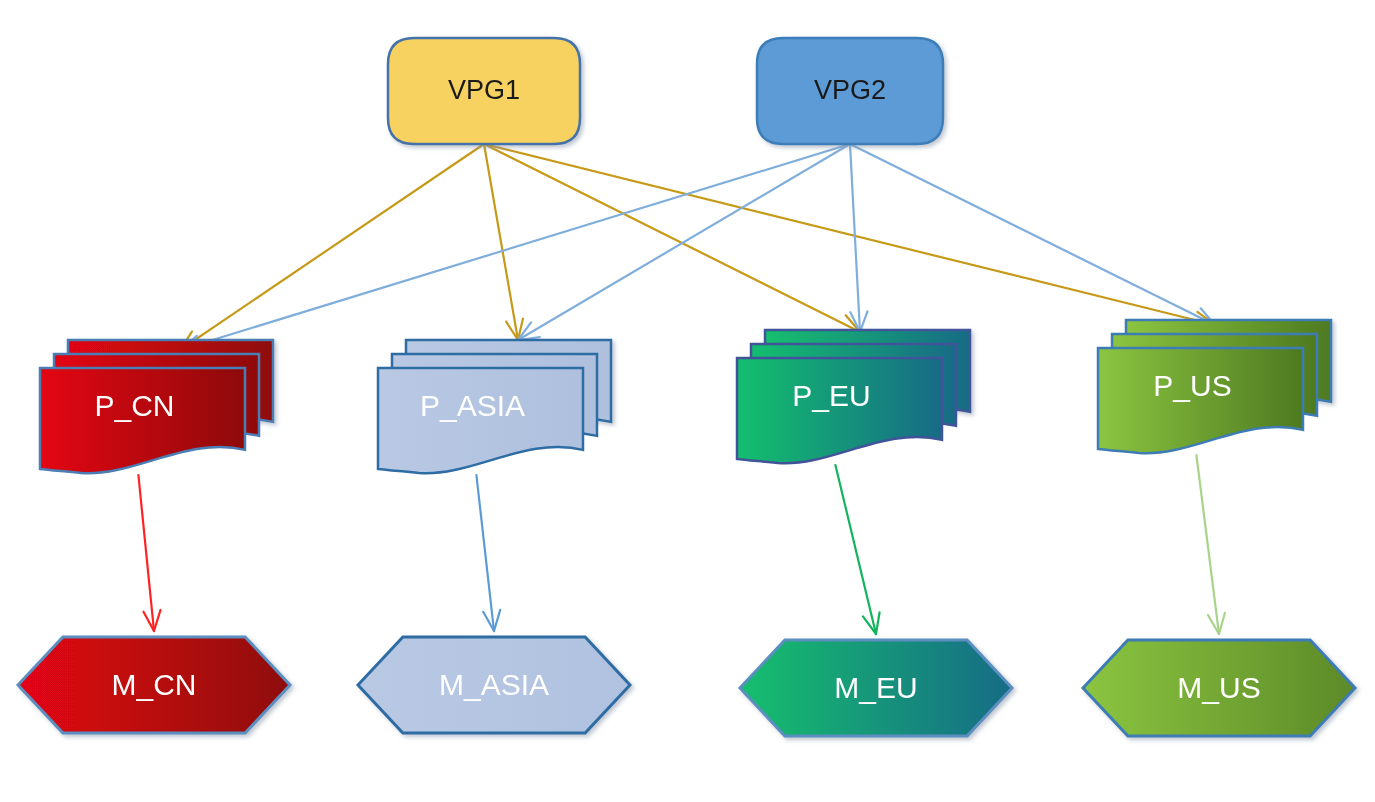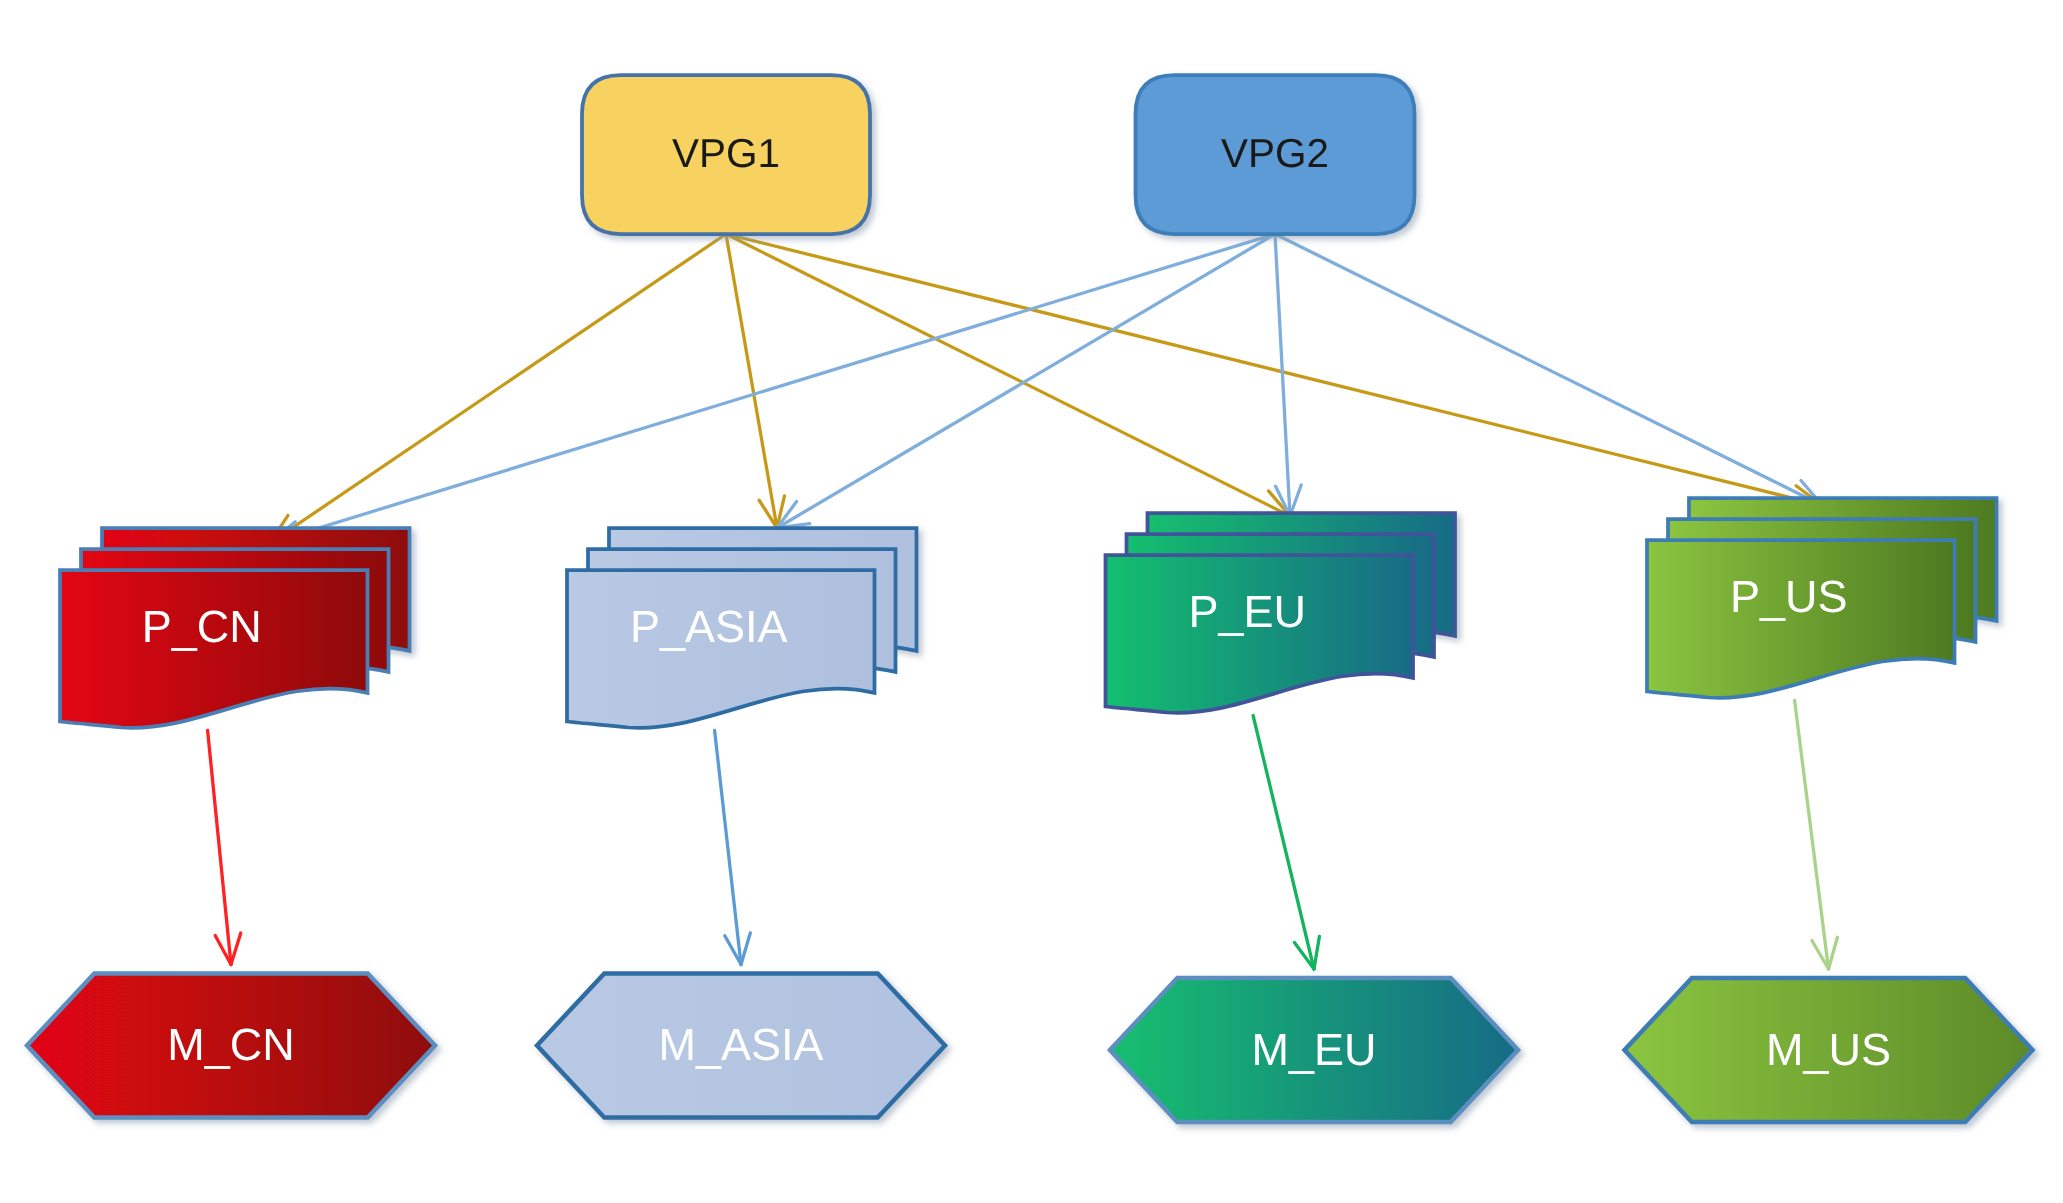--- a/index.html
+++ b/index.html
@@ -1,21 +1,21 @@
 <!DOCTYPE html>
 <html><head>
 <meta charset="utf-8">
 <title>VPG Partition Diagram</title>
 <style>
   html,body{margin:0;padding:0;background:#ffffff;}
   body{
     font-family:"Liberation Sans", sans-serif;
     width:1375px;height:802px;overflow:hidden;position:relative;
   }
-  #canvas{position:absolute;inset:0;width:1375px;height:600px;margin-top:12px;}
+  #canvas{position:absolute;inset:0;width:1375px;height:600px;}
   .svg-layer{position:absolute;left:0;top:0;width:1375px;height:802px;}
   .node-label{
     font-family:"Liberation Sans", sans-serif;
     font-weight:400;
     text-anchor:middle;
     dominant-baseline:middle;
     pointer-events:none;
     user-select:none;
   }
   .vpg-label{font-size:27px;fill:#1a1a1a;}

